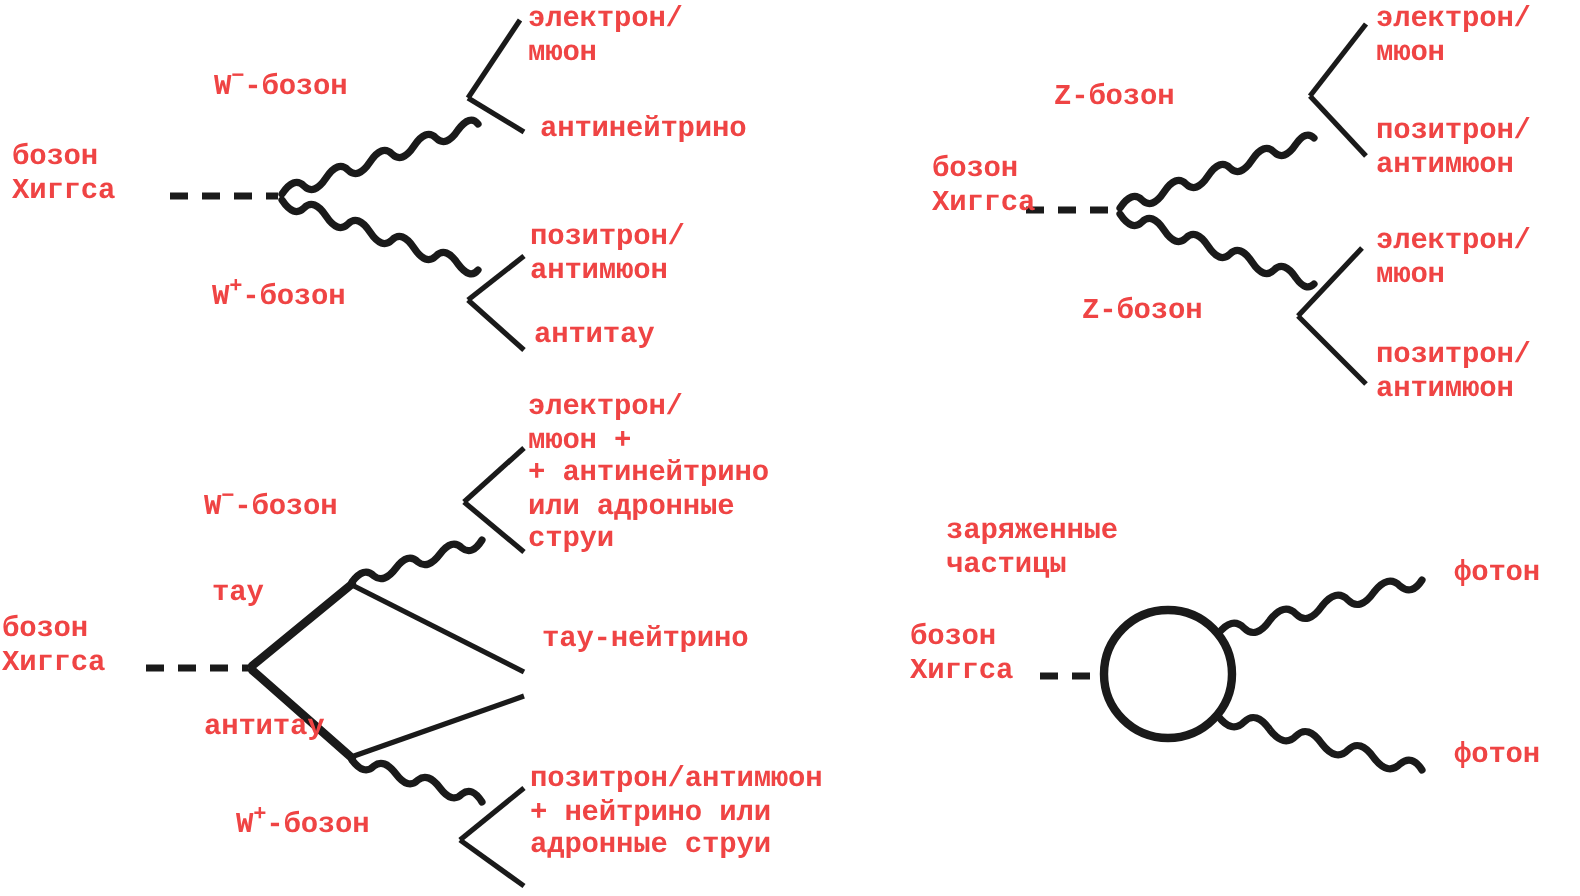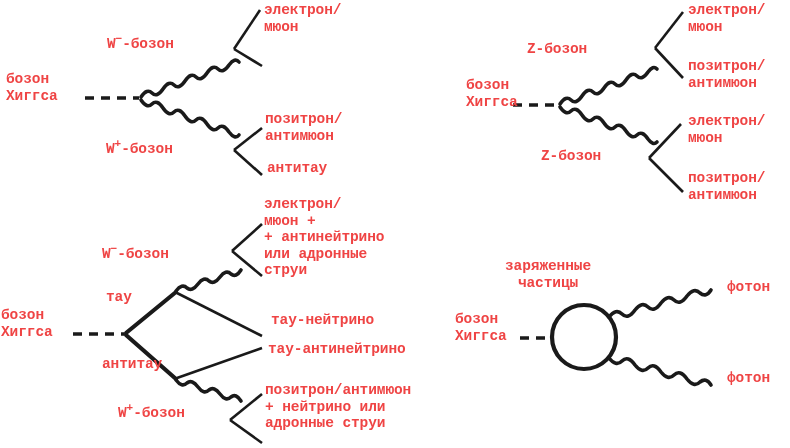--- a/index.html
+++ b/index.html
@@ -25,21 +25,21 @@
   .lbl {
     position: absolute;
     font-family: Liberation Mono, monospace;
     font-weight: bold;
     font-size: 14.5px;
     line-height: 16.5px;
     color: #ef4444;
     white-space: pre;
     letter-spacing: -0.1px;
   }
-  .lbl.ctr { text-align: center; }
+  .lbl.ctr { text-align: left; }
   .sup {
     font-size: 11px;
     vertical-align: super;
     line-height: 0;
   }
 </style>
 </head>
 <body>
 
 <div id="page">
@@ -105,20 +105,21 @@
              q7,9 13,3 q6,-6 13,4 q7,9 13,3 q6,-5 11,3" fill="none" stroke="#1a1a1a" stroke-width="3.6" stroke-linecap="round"></path>
   </svg>
 
   <div class="lbl" style="left:6px; top:71px; width:76px;">бозон<br>Хиггса</div>
 
   <div class="lbl" style="left:107px; top:36px;"><span>W</span><span class="sup">−</span><span>-бозон</span></div>
 
   <div class="lbl" style="left:106px; top:141px;"><span>W</span><span class="sup">+</span><span>-бозон</span></div>
 
   <div class="lbl" style="left:264px; top:2px;">электрон/<br>мюон</div>
+  <div class="lbl" style="left:270px; top:57px;">антинейтрино</div>
   <div class="lbl" style="left:265px; top:111px;">позитрон/<br>антимюон</div>
   <div class="lbl" style="left:267px; top:160px;">антитау</div>
 
   <div class="lbl" style="left:466px; top:77px; width:78px;">бозон<br>Хиггса</div>
 
   <div class="lbl" style="left:527px; top:41px;">Z-бозон</div>
   <div class="lbl" style="left:541px; top:148px;">Z-бозон</div>
 
   <div class="lbl" style="left:688px; top:2px;">электрон/<br>мюон</div>
   <div class="lbl" style="left:688px; top:58px;">позитрон/<br>антимюон</div>
@@ -129,21 +130,20 @@
 
   <div class="lbl" style="left:106px; top:289px;">тау</div>
   <div class="lbl" style="left:62px; top:356px;margin-left:40px;">антитау</div>
 
   <div class="lbl" style="left:102px; top:246px;"><span>W</span><span class="sup">−</span><span>-бозон</span></div>
 
   <div class="lbl" style="left:118px; top:405px;"><span>W</span><span class="sup">+</span><span>-бозон</span></div>
 
   <div class="lbl" style="left:264px; top:196px;">электрон/<br>мюон +<br>+ антинейтрино<br>или адронные<br>струи</div>
   <div class="lbl" style="left:271px; top:312px;text-align:center;">тау-нейтрино</div>
-  <div class="lbl" style="left:268px; top:341px;">тау-антинейтрино</div>
   <div class="lbl" style="left:265px; top:382px;">позитрон/антимюон<br>+ нейтрино или<br>адронные струи</div>
 
   <div class="lbl ctr" style="left:473px; top:258px; width:150px;">заряженные<br>частицы</div>
 
   <div class="lbl" style="left:455px; top:311px; width:70px;">бозон<br>Хиггса</div>
 
   <div class="lbl" style="left:727px; top:279px;">фотон</div>
   <div class="lbl" style="left:727px; top:370px;">фотон</div>
 
 </div>

